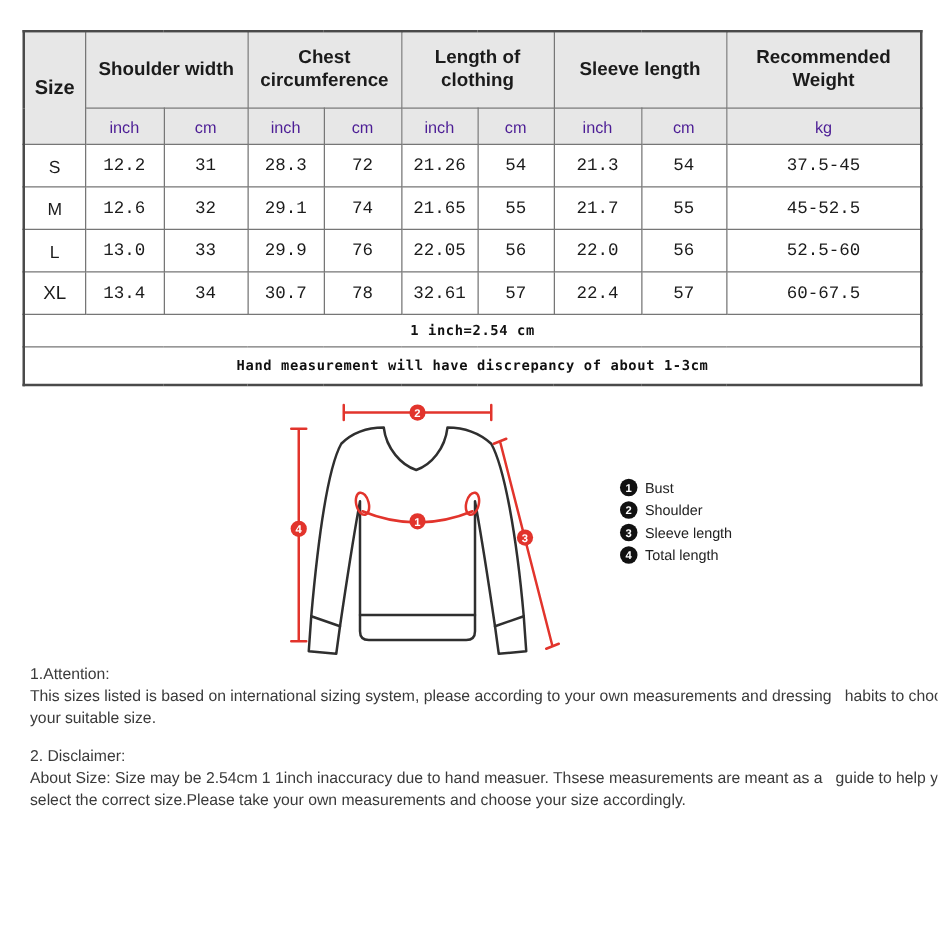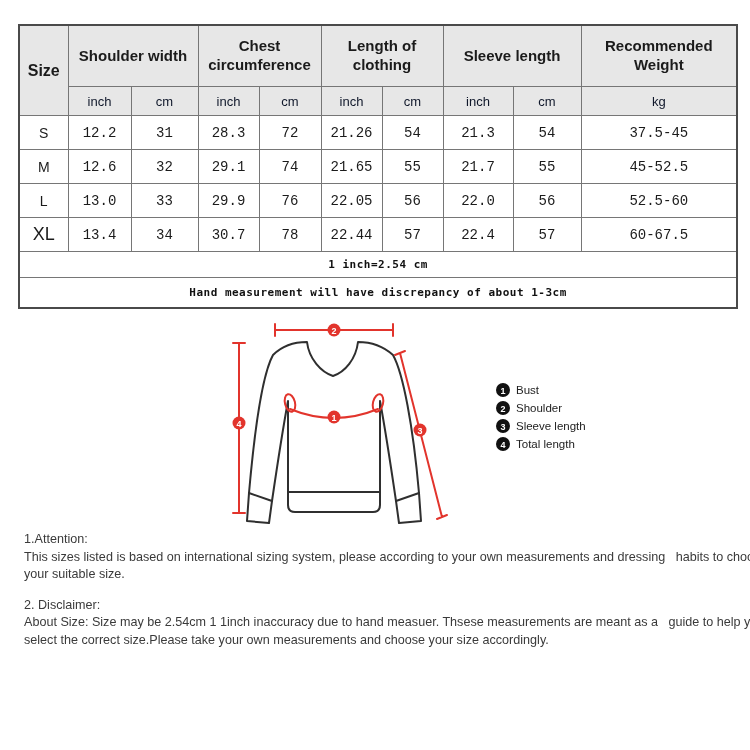--- a/index.html
+++ b/index.html
@@ -13,24 +13,24 @@
     border-collapse:collapse;table-layout:fixed;
     border:2px solid #4a4a4a;
   }
   .size-table th,.size-table td{
     border:1px solid #767676;
     text-align:center;vertical-align:middle;
     padding:0;overflow:hidden;
   }
   .hrow1 th{height:60px;background:#e7e7e7;font-size:15px;font-weight:bold;color:#1b1b1b;line-height:1.25;}
   .hrow1 .size-h{font-size:16px;text-align:center;}
-  .hrow2 th{height:28px;background:#e7e7e7;font-size:13px;font-weight:normal;color:#0f172a;}
+  .hrow2 th{height:28px;background:#e7e7e7;font-size:13px;font-weight:normal;color:#4c1d95;}
   .drow th{height:33px;background:#fff;font-size:14px;font-weight:normal;color:#1b1b1b;}
   .drow td{height:33px;font-size:14px;color:#1b1b1b;background:#fff;font-family:Liberation Mono, monospace;}
-  .drow th.sz-xl{font-size:18px;}
+  .drow th.sz-xl{font-size:15px;}
   .note-row td{
     background:#fff;font-family:"DejaVu Sans Mono", monospace;
     font-weight:bold;font-size:11px;color:#111;letter-spacing:0.5px;
   }
   .note-row.n1 td{height:25px;}
   .note-row.n2 td{height:29px;margin-left:20px;}
   
   .diagram{position:absolute;left:220px;top:315px;width:380px;height:215px;}
   .legend-label{font-family:"Liberation Sans", sans-serif;font-size:11.5px;fill:#222;}
   .legend-num,.marker-num{font-family:"Liberation Sans", sans-serif;font-size:9px;font-weight:bold;fill:#fff;}
@@ -113,21 +113,21 @@
       <td>22.0</td>
       <td>56</td>
       <td>52.5-60</td>
     </tr>
     <tr class="drow">
       <th class="sz-xl">XL</th>
       <td>13.4</td>
       <td>34</td>
       <td>30.7</td>
       <td>78</td>
-      <td>22.44</td>
+      <td>32.61</td>
       <td>57</td>
       <td>22.4</td>
       <td>57</td>
       <td>60-67.5</td>
     </tr>
 
     <tr class="note-row n1">
       <td colspan="10">1 inch=2.54 cm</td>
     </tr>
     <tr class="note-row n2">

